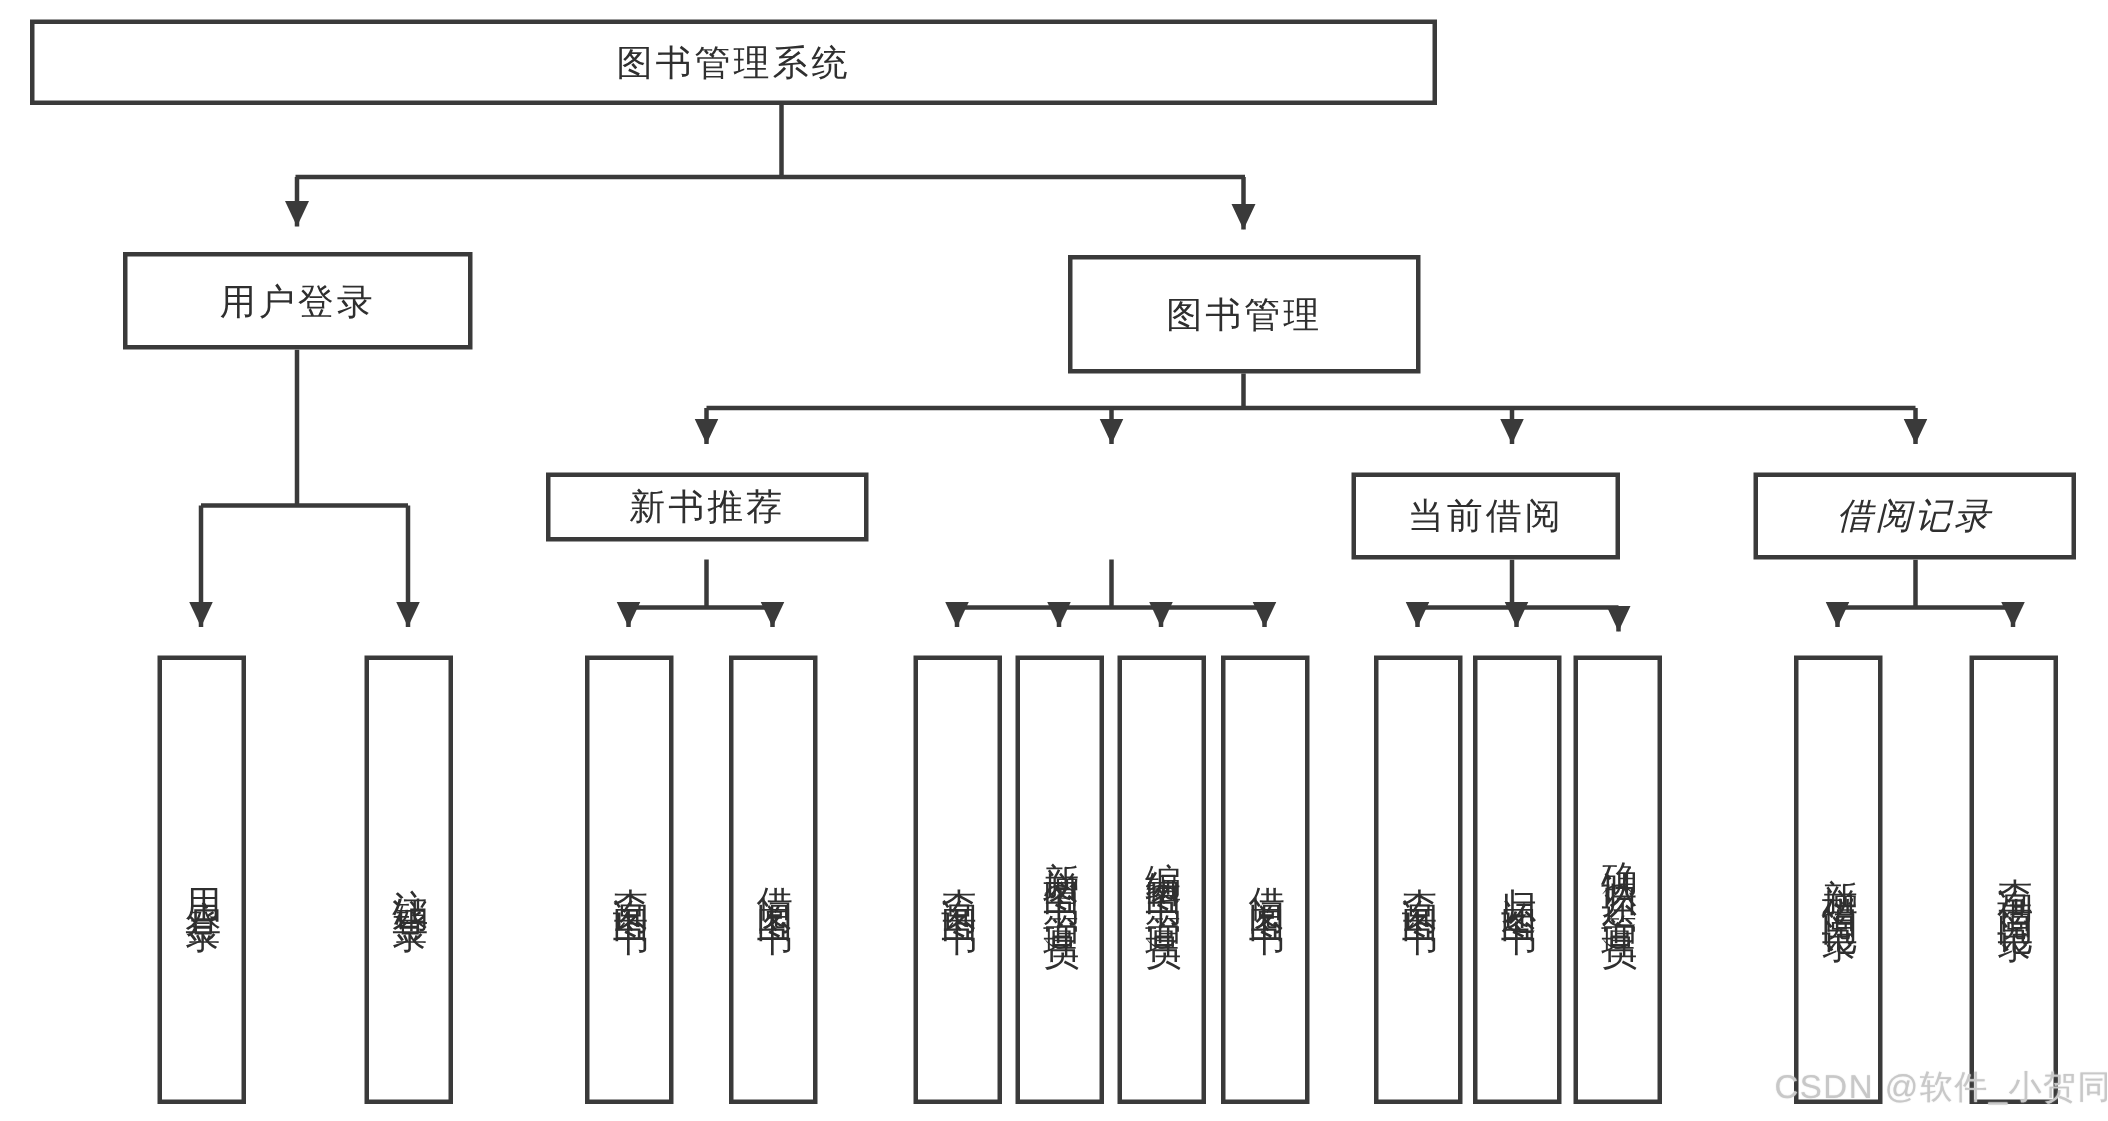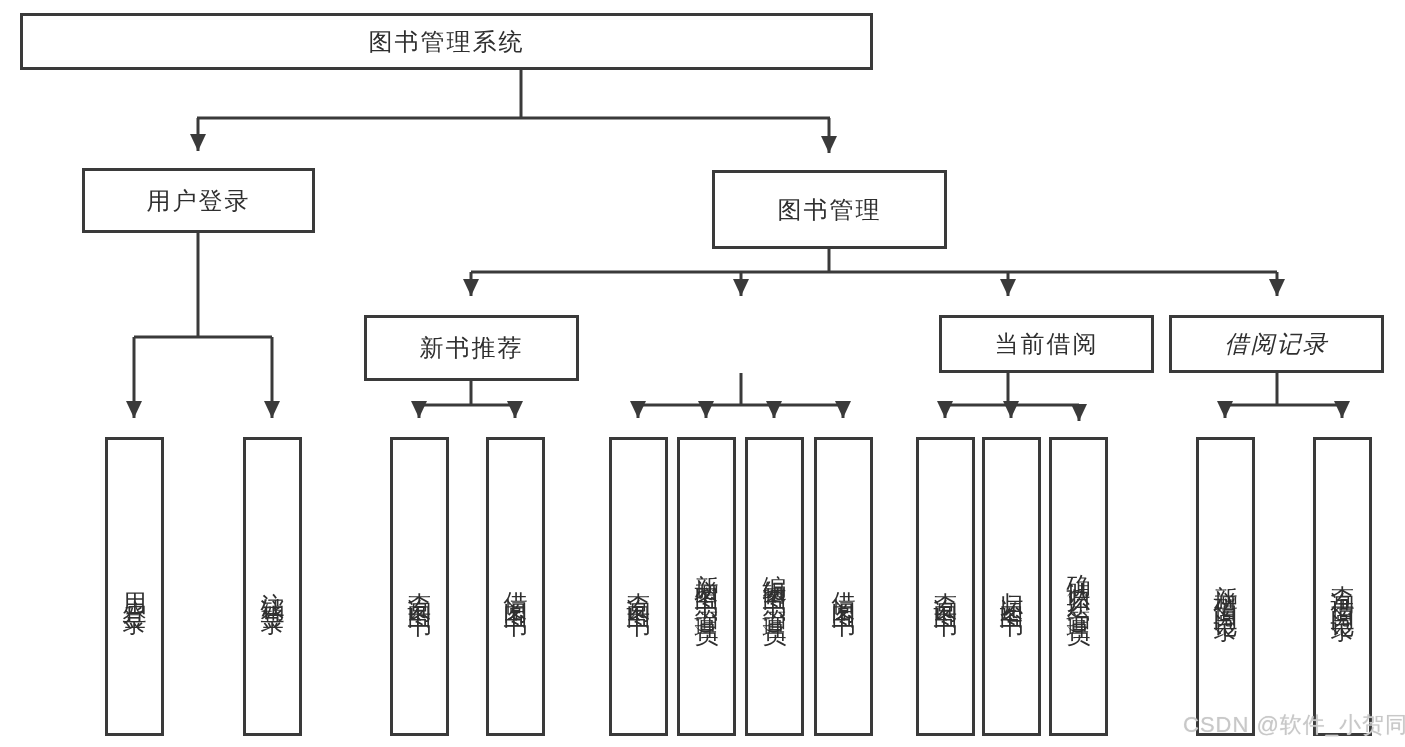--- a/index.html
+++ b/index.html
@@ -29,26 +29,26 @@
     border:3px solid #3a3a3a;
     background:#ffffff;
     display:flex;align-items:center;justify-content:center;
     writing-mode:vertical-rl;
     font-size:24px;letter-spacing:7px;
     width:59px;top:437px;height:299px;
     z-index:2;
   }
 
   
-  #n-root        {left:20px;  top:13px;  width:853px;height:57px;}
+  #n-root        {left:20px;  top:13px;  width:938px;height:57px;}
   #n-user-login  {left:82px;  top:168px; width:233px; height:65px;}
   #n-book-mgmt   {left:712px; top:170px; width:235px; height:79px;}
-  #n-new-book    {left:364px; top:315px; width:215px; height:66px;}
+  #n-new-book    {left:364px; top:315px; width:215px; height:46px;}
   #n-book-borrow {left:634px; top:315px; width:215px; height:58px;}
-  #n-current     {left:939px; top:315px; width:215px; height:58px;}
+  #n-current     {left:901px; top:315px; width:179px; height:58px;}
   #n-records     {left:1169px;top:315px; width:215px; height:58px;font-style:italic;}
 
   
   #l-user-login {left:105px;}
   #l-logout     {left:243px;}
   #l-nb-query   {left:390px;}
   #l-nb-borrow  {left:486px;}
   #l-bb-query   {left:609px;}
   #l-bb-add     {left:677px;}
   #l-bb-edit    {left:745px;}

